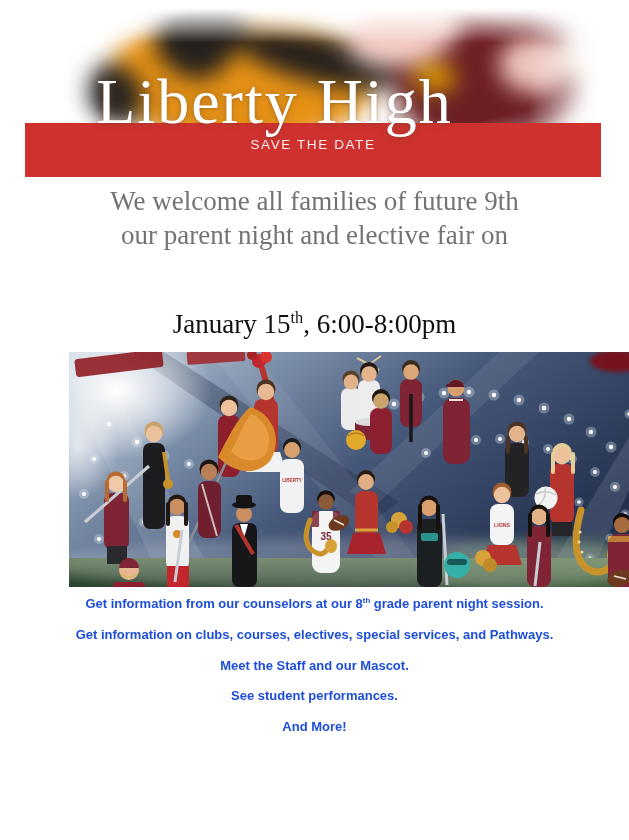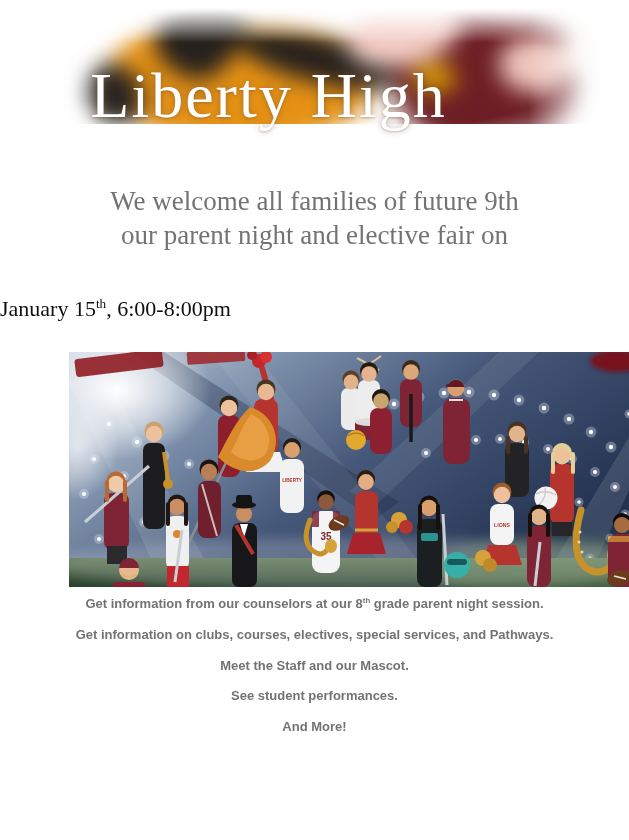--- a/index.html
+++ b/index.html
@@ -18,42 +18,42 @@
   .b-pink1{left:55%;top:4%;width:19%;height:46%;background:#f3cdc6;transform:rotate(-14deg);}
   .b-pink2{left:80%;top:30%;width:12%;height:38%;background:#efc6bd;}
   .b-gold{left:66%;top:48%;width:7%;height:20%;background:#d89b00;}
   .b-cream{left:91%;top:8%;width:9%;height:55%;background:#f5efe6;}
   .hero-vignette{position:absolute;inset:0;
     background:
       linear-gradient(90deg,#fff 0%,rgba(255,255,255,0) 13%,rgba(255,255,255,0) 87%,#fff 100%),
       linear-gradient(180deg,#fff 0%,rgba(255,255,255,0) 30%),
       radial-gradient(ellipse 75% 90% at 50% 55%,rgba(255,255,255,0) 60%,rgba(255,255,255,.9) 100%);}
 
-  .school-name{position:absolute;left:0;top:50px;width:517px;margin:10px;text-align:center;
+  .school-name{position:absolute;left:0;top:50px;width:517px;margin:16px;text-align:center;
     font-family:"Liberation Serif",serif;font-weight:400;font-size:64px;line-height:72px;
     color:#ffffff;letter-spacing:2px;z-index:3;
     text-shadow:0 0 7px rgba(110,80,55,.45),0 1px 2px rgba(90,60,40,.25);}
 
   .banner{position:absolute;left:25px;top:123px;width:576px;height:54px;background:#ce312e;z-index:2;}
   .banner-label{position:absolute;left:0;top:14px;width:100%;text-align:center;
     color:#f9efee;font-size:13.5px;font-weight:400;letter-spacing:1.6px;}
 
   
   .welcome{position:absolute;left:0;top:185px;width:629px;text-align:center;
     font-family:"Liberation Serif",serif;font-size:27px;line-height:33.5px;color:#737373;}
-  .dateline{position:absolute;left:0;top:296px;width:629px;text-align:left;
-    font-family:"Liberation Serif",serif;font-size:22px;color:#101010;}
+  .dateline{position:absolute;left:0;top:309px;width:629px;text-align:center;
+    font-family:"Liberation Serif",serif;font-size:27px;color:#101010;}
   .dateline sup,.note sup{font-size:60%;vertical-align:super;line-height:0;}
 
   
   .photo{position:absolute;left:25px;top:352px;width:578px;height:235px;padding-left:44px;}
 
   
   .note{position:absolute;left:0;width:629px;text-align:center;
-    font-size:13px;font-weight:bold;color:#737373;}
+    font-size:13px;font-weight:bold;color:#1d4ed8;}
   .n0{top:596px}.n1{top:627px}.n2{top:658px}.n3{top:688px}.n4{top:719px}.n5{top:750px}
 </style>
 </head>
 <body>
 
 <div class="page">
 
   <div class="hero">
     <div class="hero-blobs">
       <div class="blob b-orange"></div>
@@ -64,20 +64,23 @@
       <div class="blob b-pink1"></div>
       <div class="blob b-pink2"></div>
       <div class="blob b-gold"></div>
       <div class="blob b-cream"></div>
     </div>
     <div class="hero-vignette"></div>
   </div>
 
   <h1 class="school-name">Liberty High</h1>
 
+  <div class="banner">
+    <div class="banner-label">SAVE THE DATE</div>
+  </div>
 
   <div class="welcome">
     <div>We welcome all families of future 9th</div>
     <div>our parent night and elective fair on</div>
   </div>
   <div class="dateline"><span>January 15</span><sup>th</sup><span>, 6:00-8:00pm</span></div>
 
   <div class="photo">
   <svg width="578" height="235" viewBox="0 0 578 235">
     <defs>

